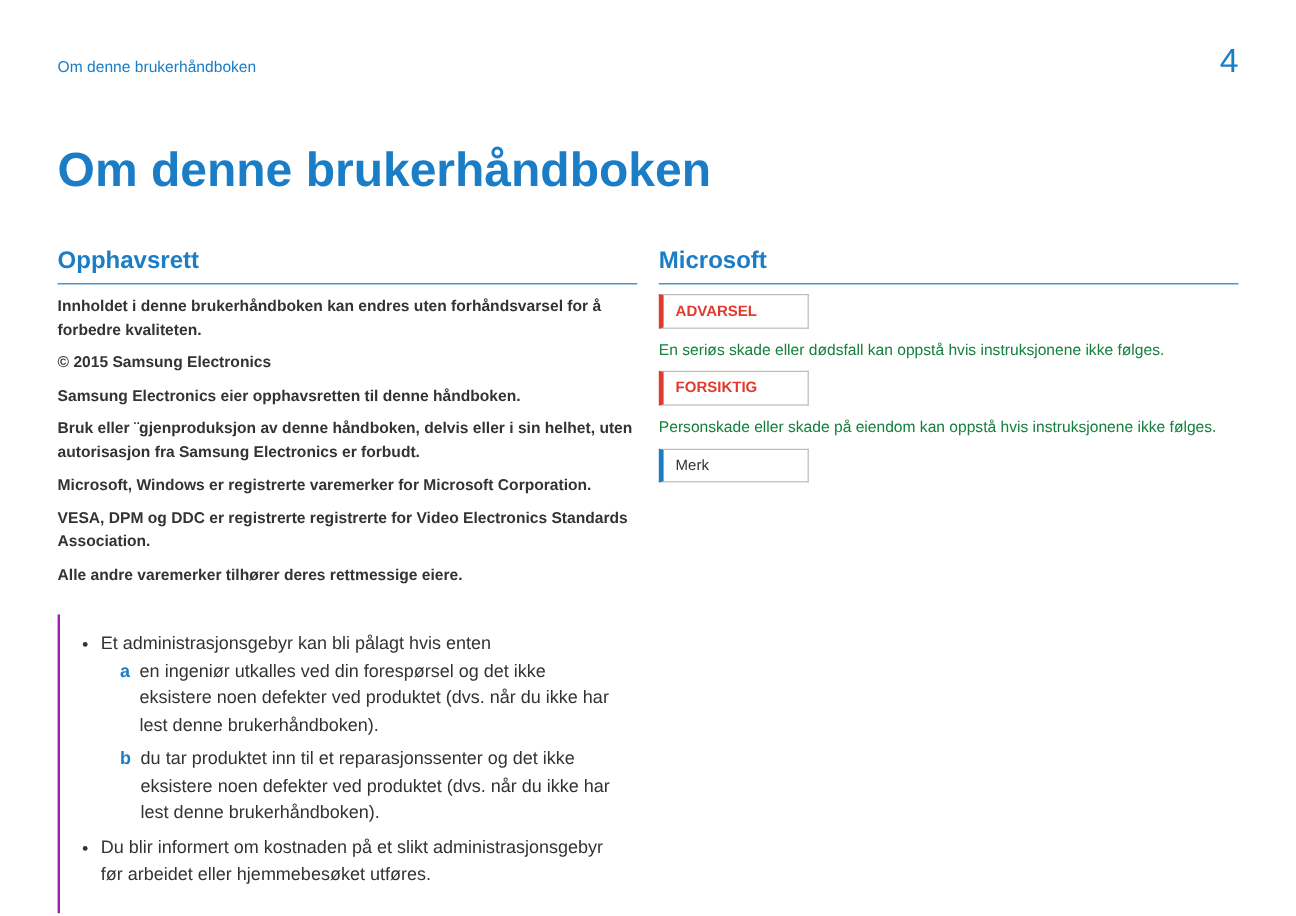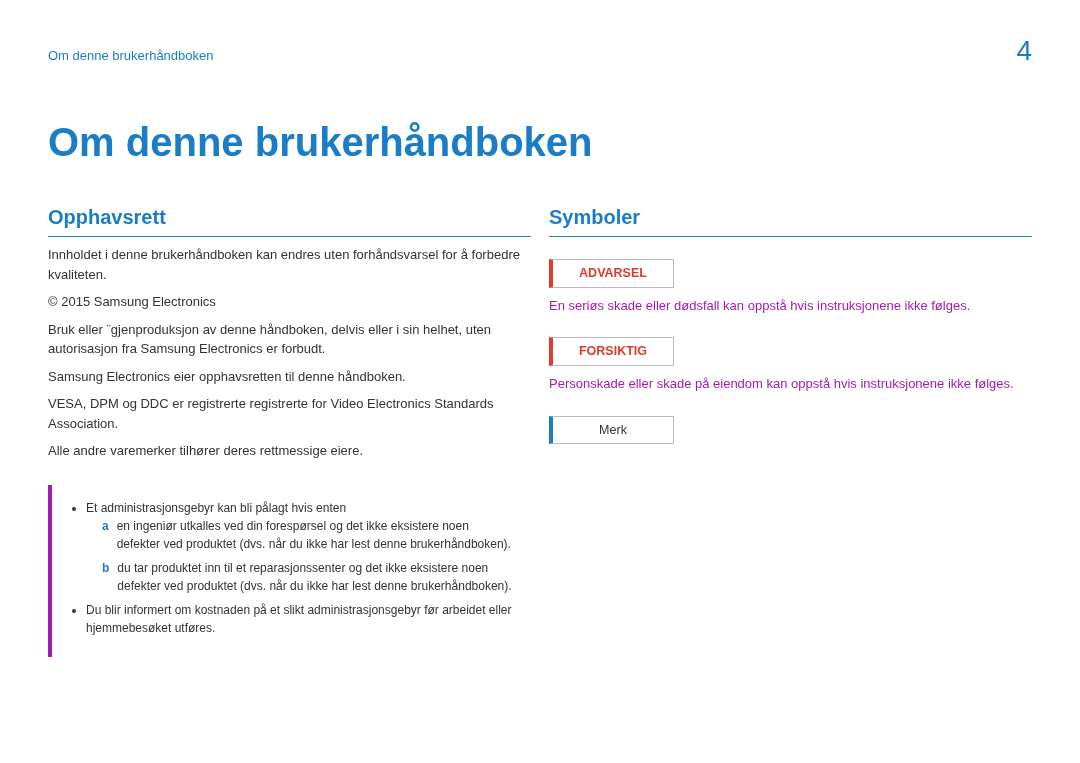--- a/index.html
+++ b/index.html
@@ -49,26 +49,27 @@
     color: #1b7dc6;
     font-size: 20px;
     font-weight: 700;
     margin: 0 0 4px 0;
     padding-bottom: 4px;
     border-bottom: 1px solid #1b7dc6;
   }
   .body-text p {
     margin: 8px 0;
     color: #333;
+    font-weight: bold;
   }
   .notice-box {
-    border-left: 4px solid #a21caf;
+    border-left: 2px solid #a21caf;
     padding: 14px 16px 14px 18px;
     margin-top: 24px;
-    font-size: 12px;
+    font-size: 15px;
   }
   .notice-box ul {
     margin: 0;
     padding-left: 16px;
   }
   .notice-box li {
     margin-bottom: 6px;
   }
   .sub-list {
     list-style: none;
@@ -85,36 +86,35 @@
     font-weight: 700;
     flex: 0 0 auto;
   }
   .symbol-label {
     display: inline-block;
     border: 1px solid #bbb;
     border-left: 4px solid;
     padding: 4px 10px;
     min-width: 100px;
     font-size: 12.5px;
-    margin-top: 18px;
-    text-align: center;
+    margin-top: 4px;
   }
   .symbol-label.red {
     border-left-color: #e03a2f;
     color: #e03a2f;
     font-weight: 700;
   }
   .symbol-label.blue {
     border-left-color: #1b7dc6;
     color: #333;
     font-weight: 400;
   }
   .symbol-desc {
     margin: 8px 0 4px 0;
-    color: #a21caf;
+    color: #15803d;
   }
 </style>
 </head>
 <body>
 
 <div class="page">
 
   <div class="header">
     <div class="header-left">Om denne brukerhåndboken</div>
     <div class="header-right">4</div>
@@ -122,22 +122,23 @@
 
   <h1 class="chapter-title">Om denne brukerhåndboken</h1>
 
   <div class="columns">
 
     <div class="col">
       <h2 class="section-heading">Opphavsrett</h2>
       <div class="body-text">
         <p>Innholdet i denne brukerhåndboken kan endres uten forhåndsvarsel for å forbedre kvaliteten.</p>
         <p>© 2015 Samsung Electronics</p>
+        <p>Samsung Electronics eier opphavsretten til denne håndboken.</p>
         <p>Bruk eller ¨gjenproduksjon av denne håndboken, delvis eller i sin helhet, uten autorisasjon fra Samsung Electronics er forbudt.</p>
-        <p>Samsung Electronics eier opphavsretten til denne håndboken.</p>
+        <p>Microsoft, Windows er registrerte varemerker for Microsoft Corporation.</p>
         <p>VESA, DPM og DDC er registrerte registrerte for Video Electronics Standards Association.</p>
         <p>Alle andre varemerker tilhører deres rettmessige eiere.</p>
       </div>
 
       <div class="notice-box">
         <ul>
           <li>
             <span>Et administrasjonsgebyr kan bli pålagt hvis enten</span>
             <ul class="sub-list">
               <li>
@@ -149,21 +150,21 @@
                 <span>du tar produktet inn til et reparasjonssenter og det ikke eksistere noen defekter ved produktet (dvs. når du ikke har lest denne brukerhåndboken).</span>
               </li>
             </ul>
           </li>
           <li>Du blir informert om kostnaden på et slikt administrasjonsgebyr før arbeidet eller hjemmebesøket utføres.</li>
         </ul>
       </div>
     </div>
 
     <div class="col">
-      <h2 class="section-heading">Symboler</h2>
+      <h2 class="section-heading">Microsoft</h2>
 
       <div>
         <div class="symbol-label red">ADVARSEL</div>
         <p class="symbol-desc">En seriøs skade eller dødsfall kan oppstå hvis instruksjonene ikke følges.</p>
       </div>
 
       <div>
         <div class="symbol-label red">FORSIKTIG</div>
         <p class="symbol-desc">Personskade eller skade på eiendom kan oppstå hvis instruksjonene ikke følges.</p>
       </div>

